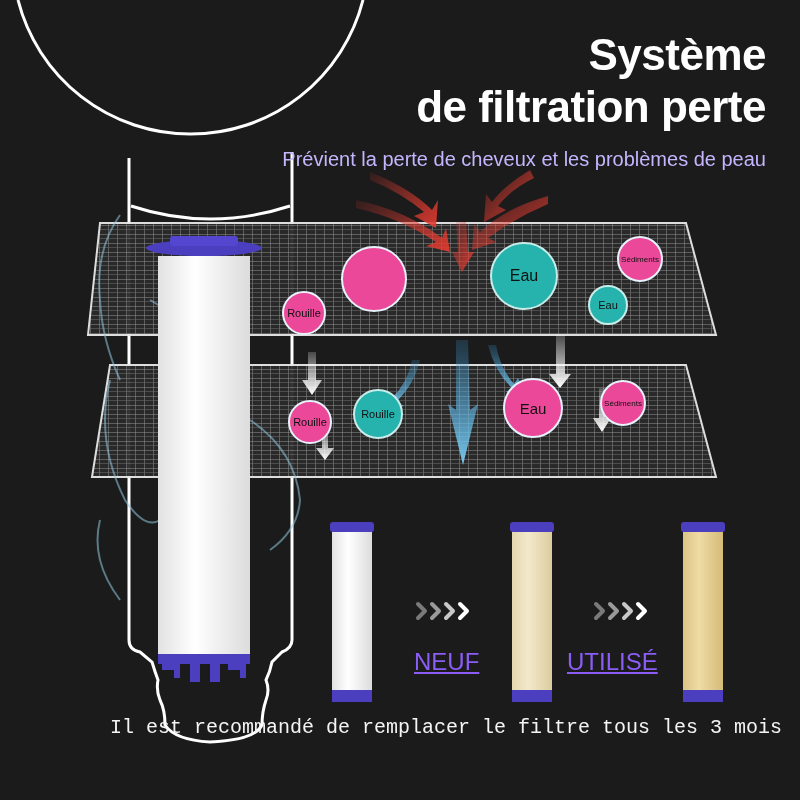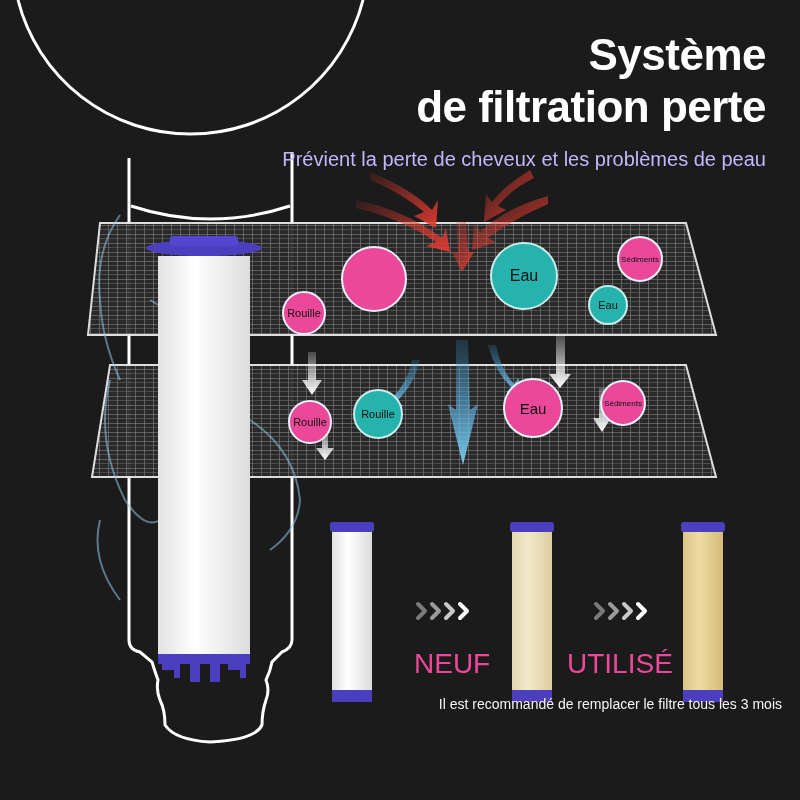--- a/index.html
+++ b/index.html
@@ -3,22 +3,22 @@
   <meta charset="utf-8">
   <style>
     * { box-sizing: border-box; margin: 0; padding: 0; }
     html, body { width: 800px; height: 800px; background: #1b1b1b; overflow: hidden; }
     body { position: relative; font-family: "Liberation Sans", sans-serif; color: #fff; }
     .abs { position: absolute; }
     svg.layer { position: absolute; left: 0; top: 0; }
     .title1 { right: 34px; top: 30px; font-size: 44px; font-weight: bold; letter-spacing: -0.5px; text-align: right; }
     .title2 { right: 34px; top: 82px; font-size: 44px; font-weight: bold; letter-spacing: -0.5px; text-align: right; white-space: nowrap; }
     .subtitle { right: 34px; top: 148px; font-size: 20px; color: #c4b5fd; white-space: nowrap; }
-    .footer { right: 18px; top: 696px; font-size: 14px; color: #f4f4f4; white-space: nowrap; }
-    .stage-label { font-size: 28px; color: #ec4899; top: 648px; }
+    .footer { right: 18px; top: 716px; font-size: 20px; color: #f4f4f4; white-space: nowrap; font-family: Liberation Mono, monospace; }
+    .stage-label { font-size: 24px; color: #8b5cf6; top: 648px; text-decoration: underline; }
     .bubble { position: absolute; border-radius: 50%; display: flex; align-items: center; justify-content: center; color: #111; border: 2px solid #e8f2fa; font-family: "Liberation Sans", sans-serif; }
     .bubble.light { background: #ec4899; }
     .bubble.teal { background: #26b3ad; border-color: #c8ece9; }
   </style>
 </head>
 <body>
 
 <svg class="layer" width="800" height="800" viewBox="0 0 800 800">
   <defs>
     <pattern id="gridPat" width="9" height="9" patternUnits="userSpaceOnUse">

